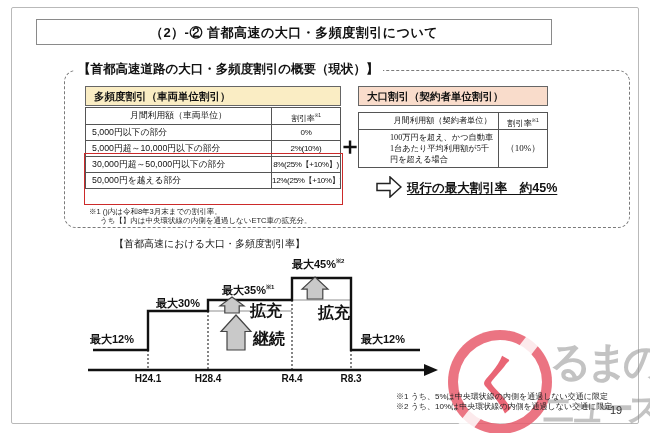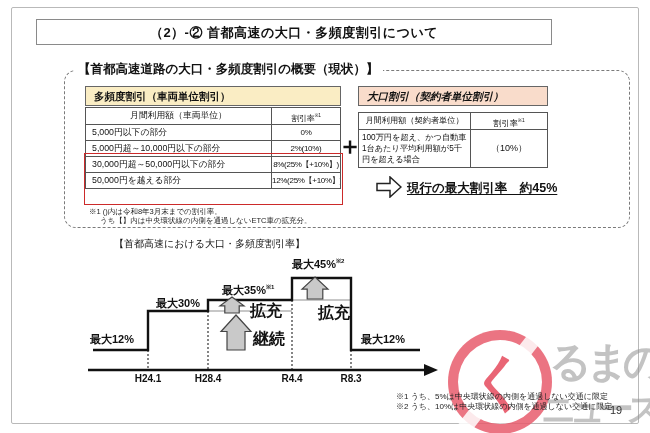--- a/index.html
+++ b/index.html
@@ -15,21 +15,21 @@
                font-size:13px; font-weight:bold; line-height:25px; letter-spacing:0.5px; }
 
   #overview-box { position:absolute; left:64px; top:70px; width:566px; height:158px;
                   border:1px dashed #7a7a7a; border-radius:12px; }
   #overview-heading { position:absolute; left:74px; top:61px; background:#fff;
                       padding:0 4px; font-size:12.5px; font-weight:bold; }
 
   .bar { position:absolute; height:20px; border:1px solid #666; font-size:10.5px;
          font-weight:bold; line-height:18px; padding-left:8px; }
   #tahindo-bar { left:85px; top:86px; width:256px; background:#faedc4; }
-  #oguchi-bar  { left:358px; top:86px; width:190px; background:#f9dccb;font-style:italic; }
+  #oguchi-bar  { left:358px; top:86px; width:190px; background:#f9dccb; }
 
   .dtable { position:absolute; border:1px solid #555; background:#fff; }
   #tahindo-table { left:85px; top:107px; width:256px; }
   #tahindo-table .trow { display:flex; height:16px; border-top:1px solid #555; }
   #tahindo-table .trow:first-child { border-top:none; }
   #tahindo-table .c1 { width:186px; border-right:1px solid #555; font-size:8.8px;
                        line-height:15px; padding-left:6px; white-space:nowrap; overflow:hidden; }
   #tahindo-table .trow.th .c1 { text-align:center; padding-left:0; }
   #tahindo-table .c2 { flex:1; font-size:8px; line-height:15px; text-align:center;
                        letter-spacing:-0.3px; white-space:nowrap; overflow:hidden; }
@@ -38,24 +38,24 @@
   #red-highlight { position:absolute; left:84px; top:153px; width:259px; height:52px;
                    border:1.6px solid #cc2a2a; pointer-events:none; }
 
   .small-note { position:absolute; font-size:7.5px; color:#222; white-space:nowrap; }
 
   #plus-symbol { position:absolute; left:338px; top:130px; font-size:24px; font-weight:bold; }
 
   #oguchi-table { left:358px; top:112px; width:190px; }
   #oguchi-table .trow { display:flex; }
   #oguchi-table .th-row { height:17px; border-bottom:1px solid #555; }
-  #oguchi-table .c1 { width:112px; border-right:1px solid #555; }
+  #oguchi-table .c1 { width:112px; border-right:1px solid #555;margin-left:28px; }
   #oguchi-table .c2 { flex:1; }
   #oguchi-table .th-row div { font-size:8.2px; line-height:16px; text-align:center; white-space:nowrap; overflow:hidden; }
-  #oguchi-table .d-row { height:37px; }
+  #oguchi-table .d-row { height:37px;font-family:Liberation Serif, serif; }
   #oguchi-table .d-row .c1 { font-size:8.2px; line-height:11px; padding:2px 3px; }
   #oguchi-table .d-row .c2 { font-size:9px; line-height:36px; text-align:center; }
 
   #current-arrow { position:absolute; left:376px; top:176px; }
   #current-max { position:absolute; left:407px; top:180px; font-size:12.5px; font-weight:bold;
                  text-decoration:underline; text-underline-offset:2px; }
 
   #chart-heading { position:absolute; left:114px; top:237px; font-size:10px; font-weight:normal; }
 
   #chart { position:absolute; left:80px; top:252px; width:372px; height:142px; }

